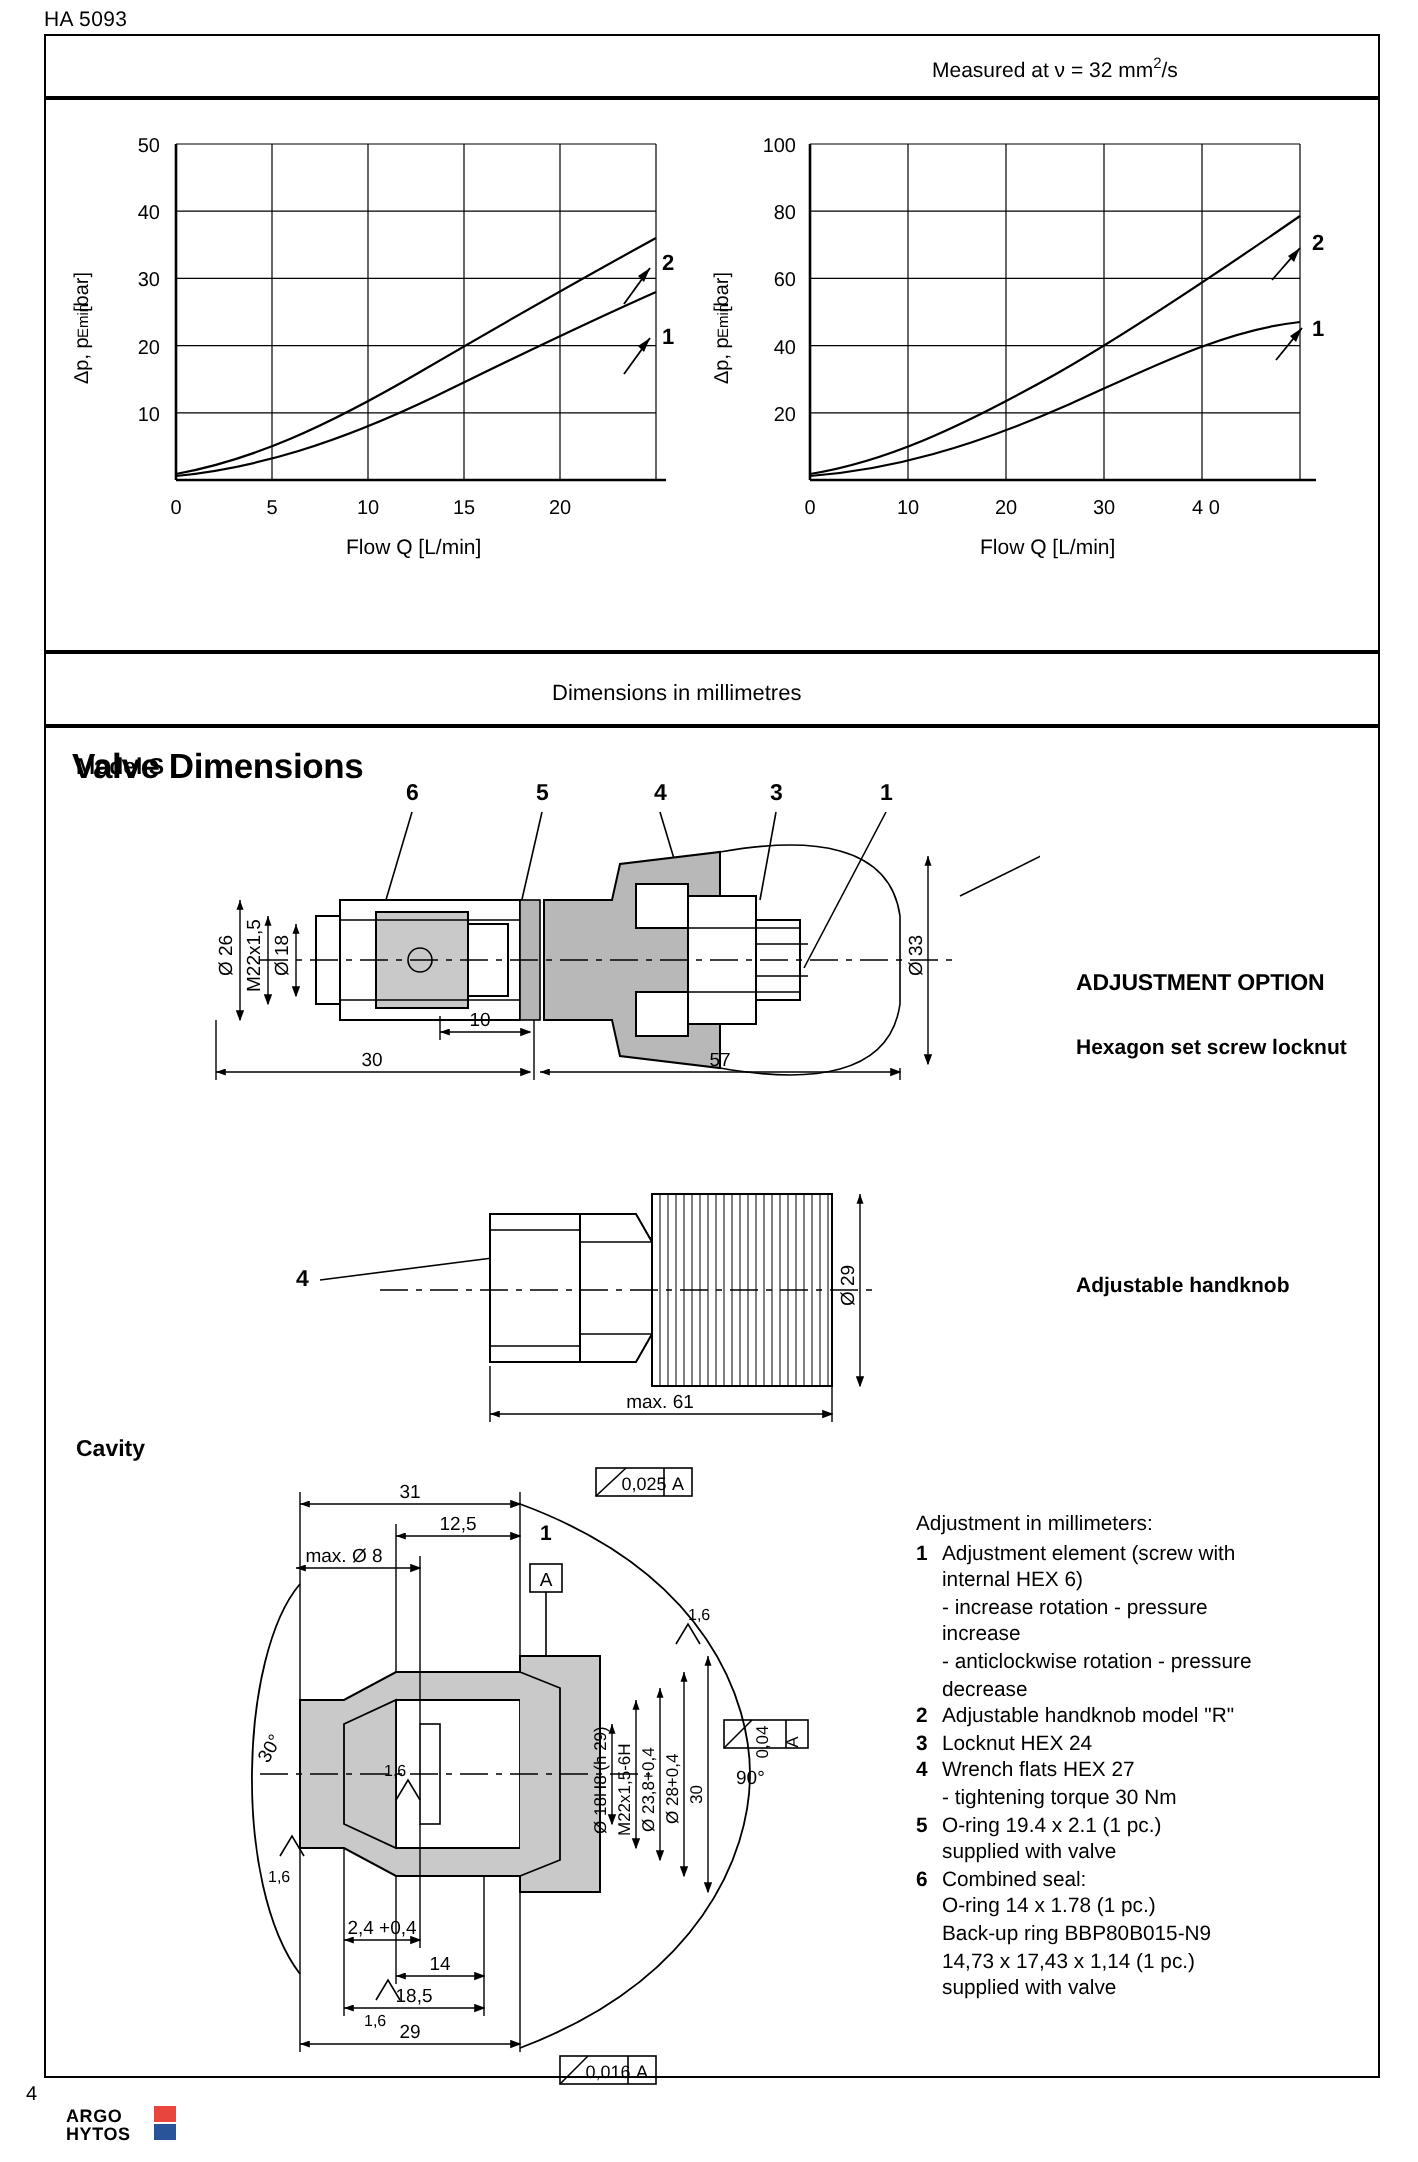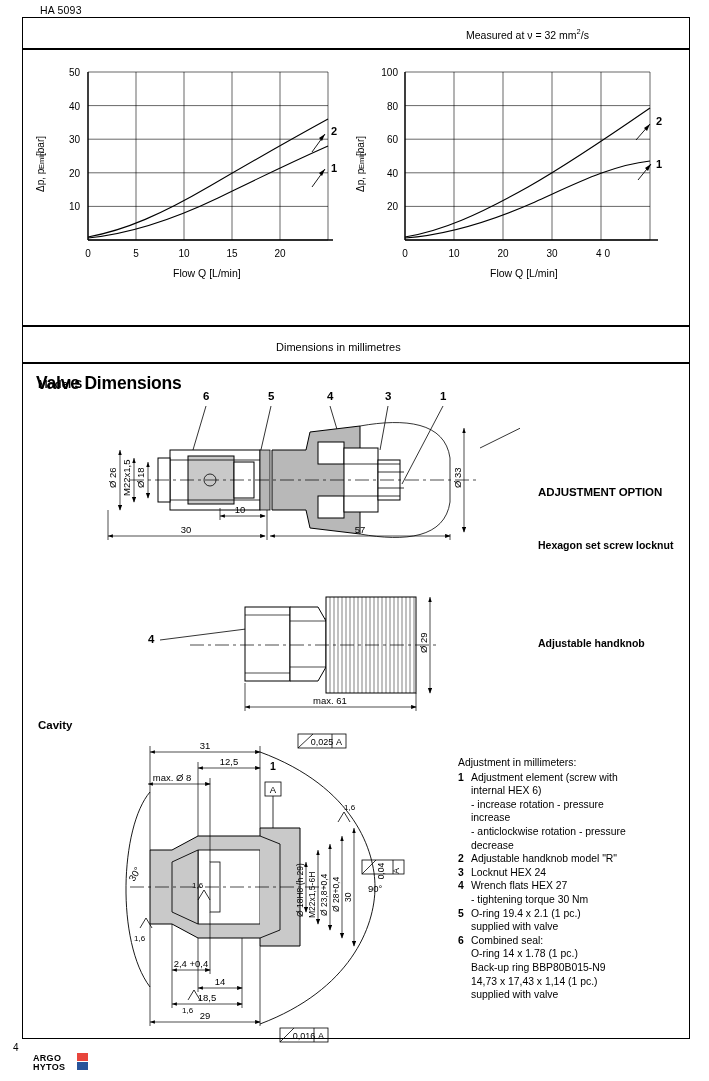--- a/index.html
+++ b/index.html
@@ -16,21 +16,20 @@
   .page {
     position: relative;
     width: 709px;
     height: 1081px;
   }
   .doc-code {
     position: absolute;
     left: 22px; top: 4px;
     font-size: 10.5px;
     letter-spacing: 0.2px;
-    margin-left: 18px;
   }
   .outer-frame {
     position: absolute;
     left: 22px; top: 17px;
     width: 668px; height: 1022px;
     border: 1.6px solid #000;
   }
   .sec-divider {
     position: absolute;
     left: 22px; width: 668px;
@@ -85,21 +84,20 @@
     left: 538px; top: 486px;
     font-weight: bold;
     font-size: 11.5px;
     letter-spacing: -0.1px;
   }
   .hex-locknut {
     position: absolute;
     left: 538px; top: 518px;
     font-weight: bold;
     font-size: 10.5px;
-    margin-top: 21px;
   }
   .adj-handknob {
     position: absolute;
     left: 538px; top: 637px;
     font-weight: bold;
     font-size: 10.5px;
   }
 
   .dims-text {
     position: absolute;

